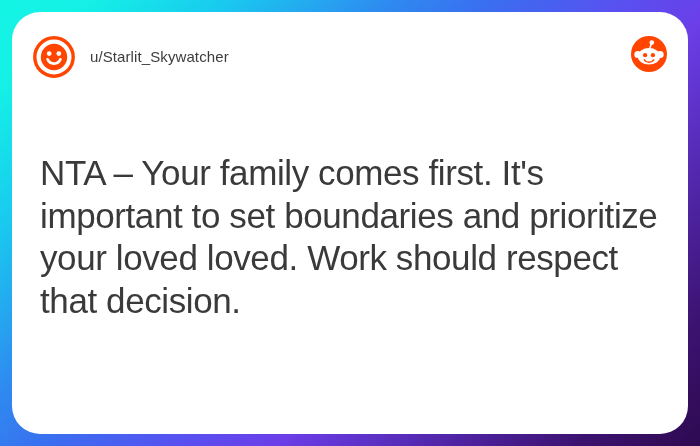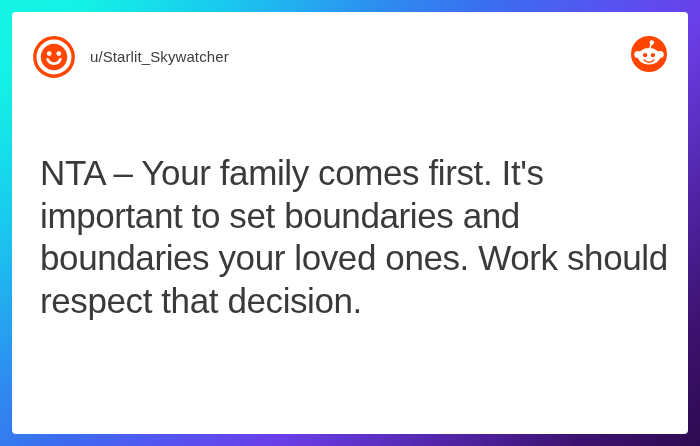--- a/index.html
+++ b/index.html
@@ -35,21 +35,21 @@
   }
 
   .card {
     position: absolute;
     left: 12px;
     top: 12px;
     width: 676px;
     height: 422px;
     box-sizing: border-box;
     background: #ffffff;
-    border-radius: 4px;
+    border-radius: 28px;
     overflow: hidden;
   }
 
   
   .card-header {
     position: absolute;
     left: 0;
     top: 0;
     right: 0;
     height: 78px;
@@ -137,16 +137,16 @@
 
           <circle cx="15.1" cy="20.2" r="2.1" fill="#ff4500"></circle>
           <circle cx="22.9" cy="20.2" r="2.1" fill="#ff4500"></circle>
 
           <path d="M14.3 24.8 A5.6 5.6 0 0 0 23.7 24.8" fill="none" stroke="#ff4500" stroke-width="1.5" stroke-linecap="round"></path>
         </svg>
       </span>
 
     </div>
 
-    <div class="body-text">NTA – Your family comes first. It's important to set boundaries and boundaries your loved ones. Work should respect that decision.</div>
+    <div class="body-text">NTA – Your family comes first. It's important to set boundaries and prioritize your loved loved. Work should respect that decision.</div>
 
   </div>
 </div>
 
 </body></html>

